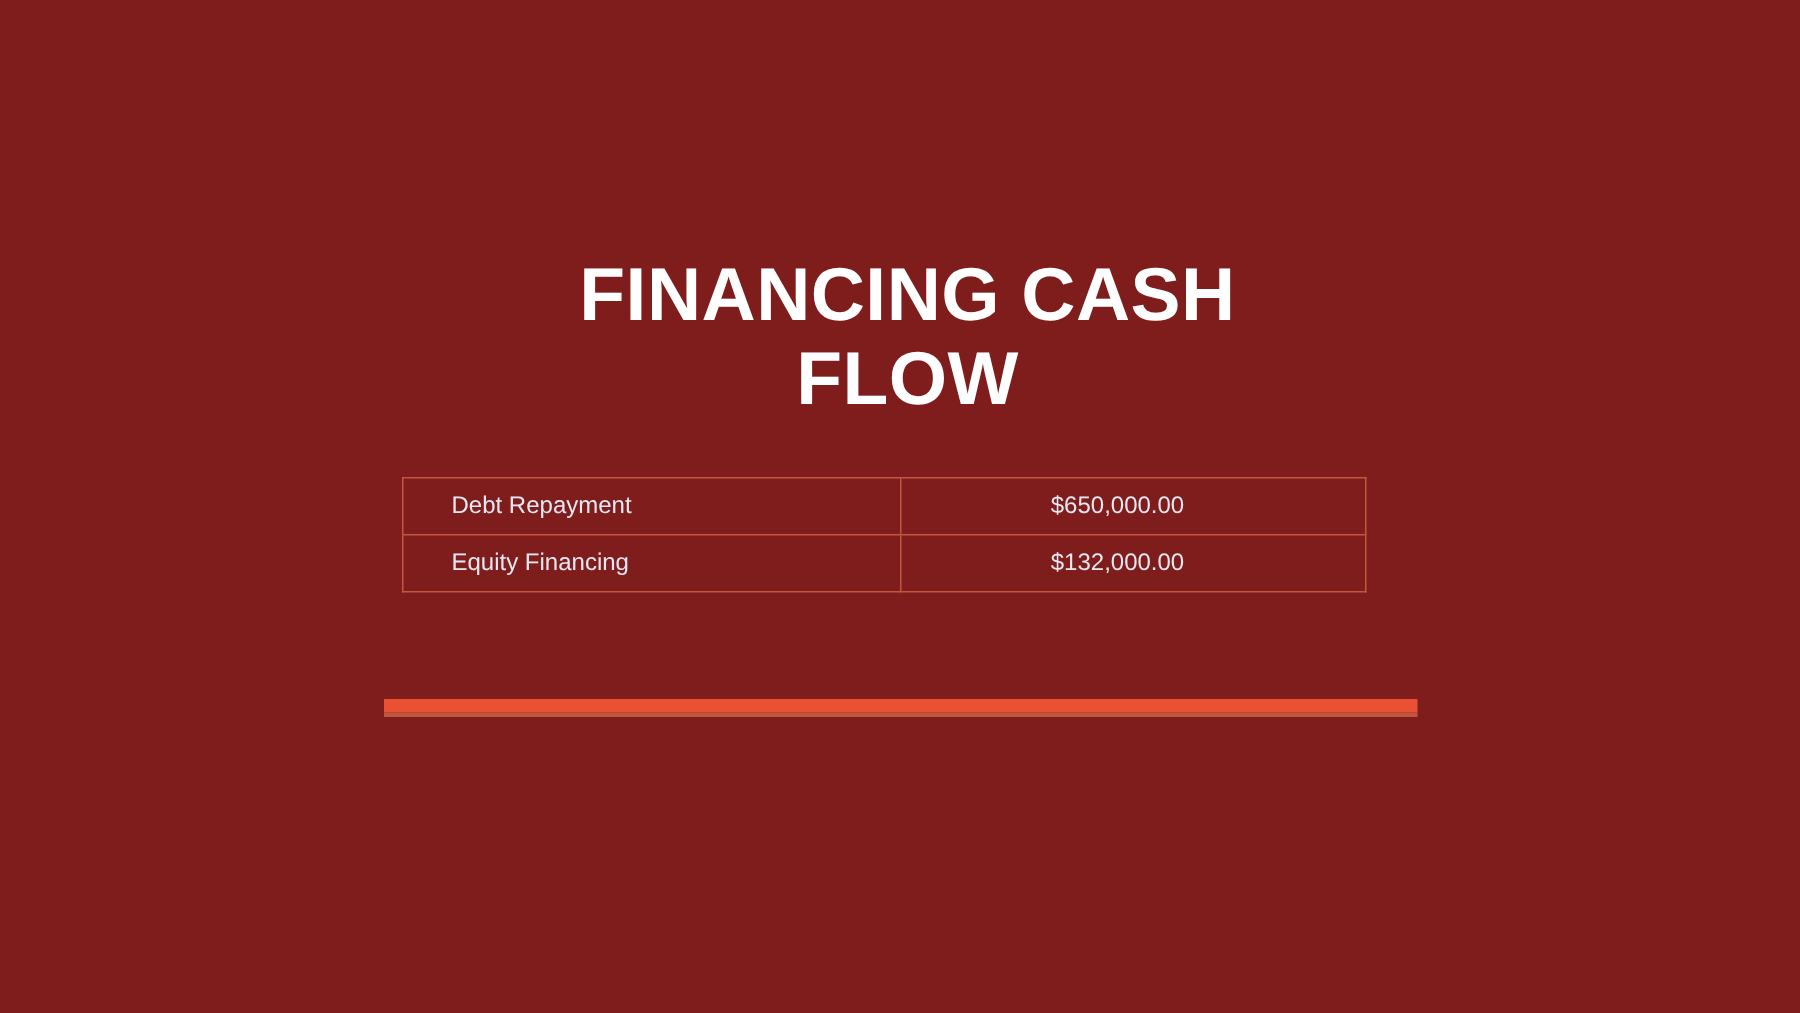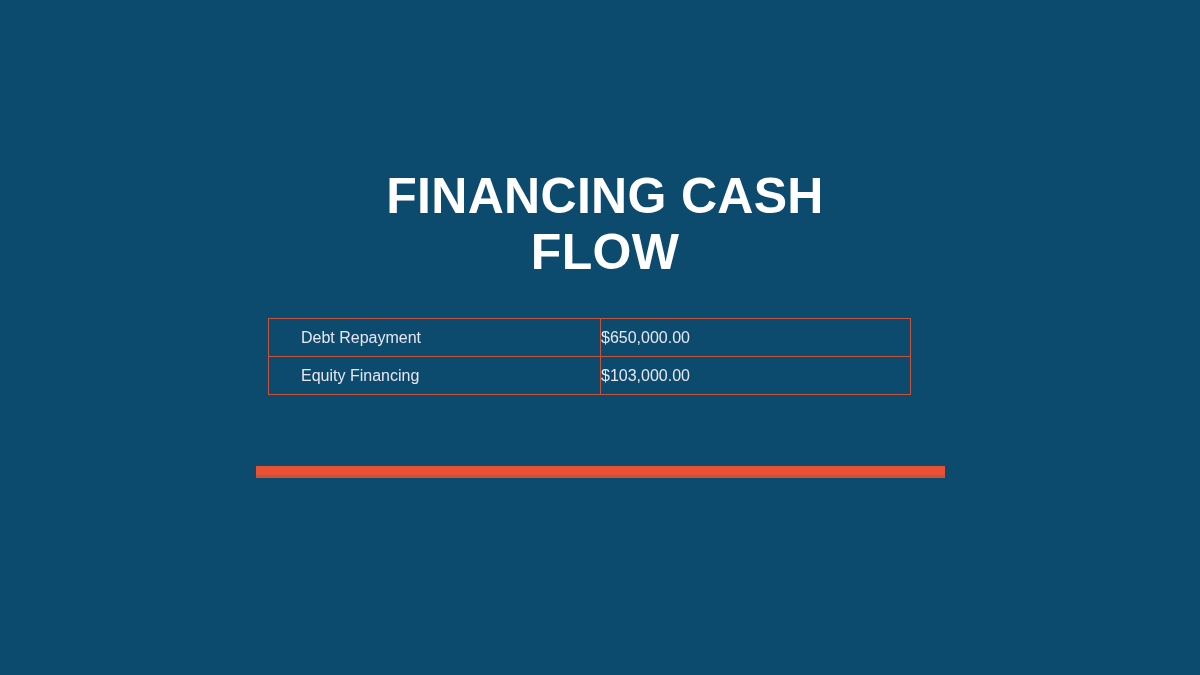--- a/index.html
+++ b/index.html
@@ -13,21 +13,21 @@
     overflow: hidden;
     background: #2f3590;
     font-family: "Liberation Sans", sans-serif;
     -webkit-font-smoothing: antialiased;
   }
 
   .slide {
     position: relative;
     width: 1200px;
     height: 675px;
-    background: #0c4a6e;
+    background: #7f1d1d;
   }
 
   
   .title-block {
     position: absolute;
     left: 0;
     top: 168px;
     width: 1200px;
     text-align: center;
   }
@@ -72,21 +72,21 @@
     line-height: 1;
     box-sizing: border-box;
   }
   .finance-table td.cell-label {
     width: 332px;
     text-align: left;
     padding-left: 32px;
   }
   .finance-table td.cell-value {
     width: 310px;
-    text-align: left;
+    text-align: center;
     padding-right: 21px;
   }
   .finance-table tr.total-row td {
     color: #ffffff;
     font-weight: bold;
   }
 
   
   .accent-bar {
     position: absolute;
@@ -122,21 +122,21 @@
   </div>
 
   <table class="finance-table">
     <tbody>
       <tr>
         <td class="cell-label">Debt Repayment</td>
         <td class="cell-value">$650,000.00</td>
       </tr>
       <tr>
         <td class="cell-label">Equity Financing</td>
-        <td class="cell-value">$103,000.00</td>
+        <td class="cell-value">$132,000.00</td>
       </tr>
     </tbody>
   </table>
 
   <div class="accent-bar">
     <div class="bar-main"></div>
     <div class="bar-shadow"></div>
   </div>
 
 </div>

